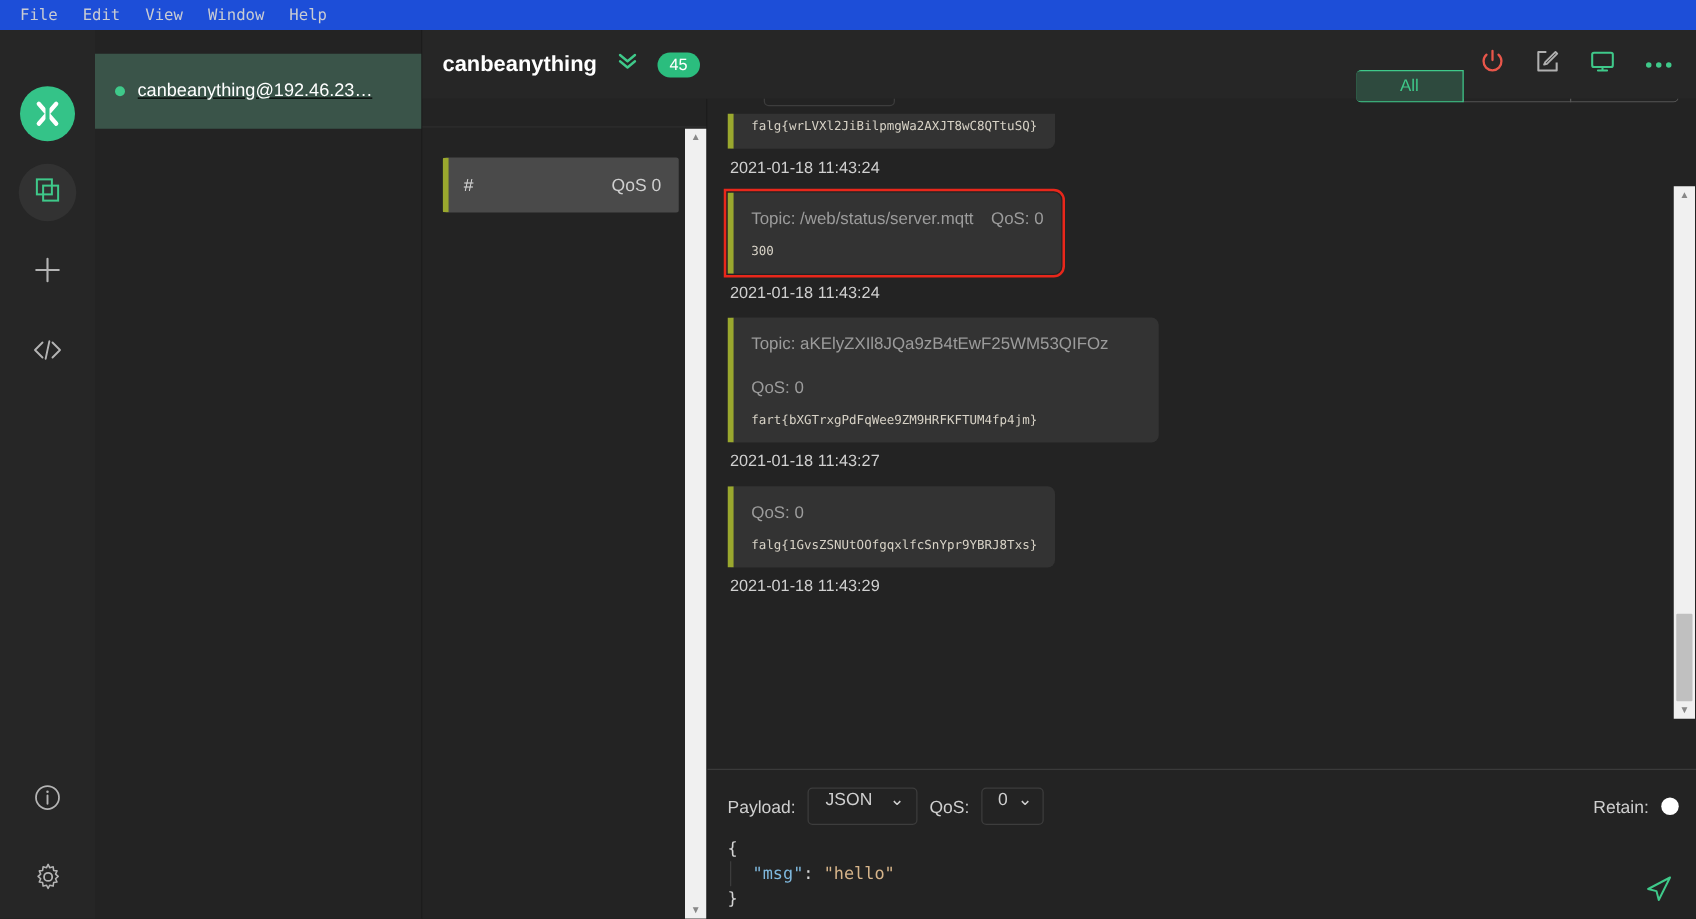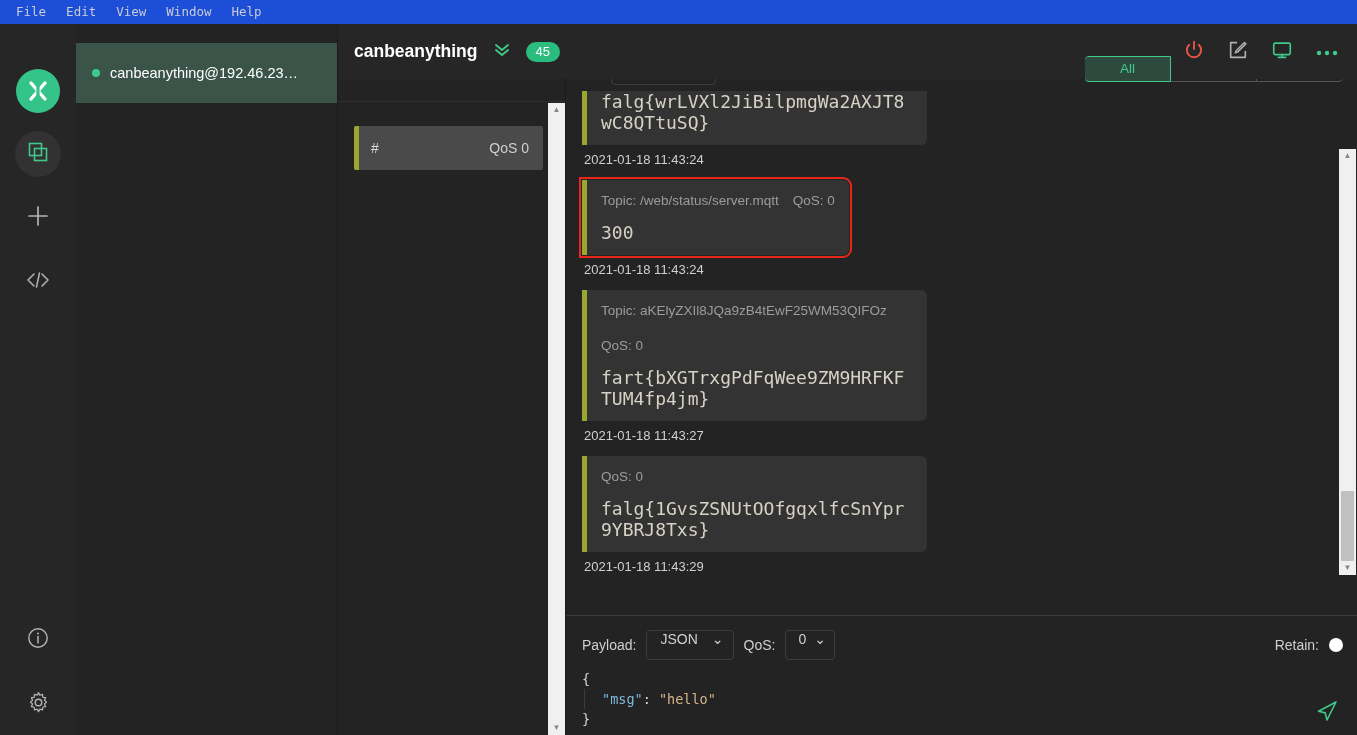--- a/index.html
+++ b/index.html
@@ -60,21 +60,21 @@
   }
   .connections-title {
     padding: 28px 0 0 18px;
     color: #ffffff; font-size: 18.5px; font-weight: bold;
     letter-spacing: .2px;
   }
   .conn-list { margin-top: 19px; }
   .conn-item {
     height: 60px;
     display: flex; align-items: center;
-    padding-left: 16px; gap: 10px;
+    padding-left: 16px; gap: 10px; text-decoration: underline;
   }
   .conn-item.selected { background: #3a5449; }
   .conn-dot {
     width: 8px; height: 8px; border-radius: 50%;
     background: #3fc98a; flex: 0 0 8px;
   }
   .conn-name {
     color: #ffffff; font-size: 14.5px;
     white-space: nowrap; overflow: hidden;
   }
@@ -177,21 +177,21 @@
   .bubble.highlight { outline: 2px solid #e8271b; outline-offset: 1px; }
   .b-head {
     display: flex; gap: 14px;
     color: #9c9c9c; font-size: 13.5px; line-height: 21px;
     flex-wrap: wrap;
   }
   .b-topic { word-break: break-all; }
   .b-payload {
     margin-top: 11px;
     font-family: "DejaVu Sans Mono", monospace;
-    font-size: 18px; color: #d7d2c6;
+    font-size: 10px; color: #d7d2c6;
     word-break: break-all;
   }
   .b-payload.plain { margin-top: 0; }
   .b-time { color: #d0d0d0; font-size: 13px; margin: 7px 0 13px 2px; }
 
   .main-sbar { top: 125px; right: 1px; bottom: 160px; }
 
   
   .publish {
     border-top: 1px solid #3a3a3a;

